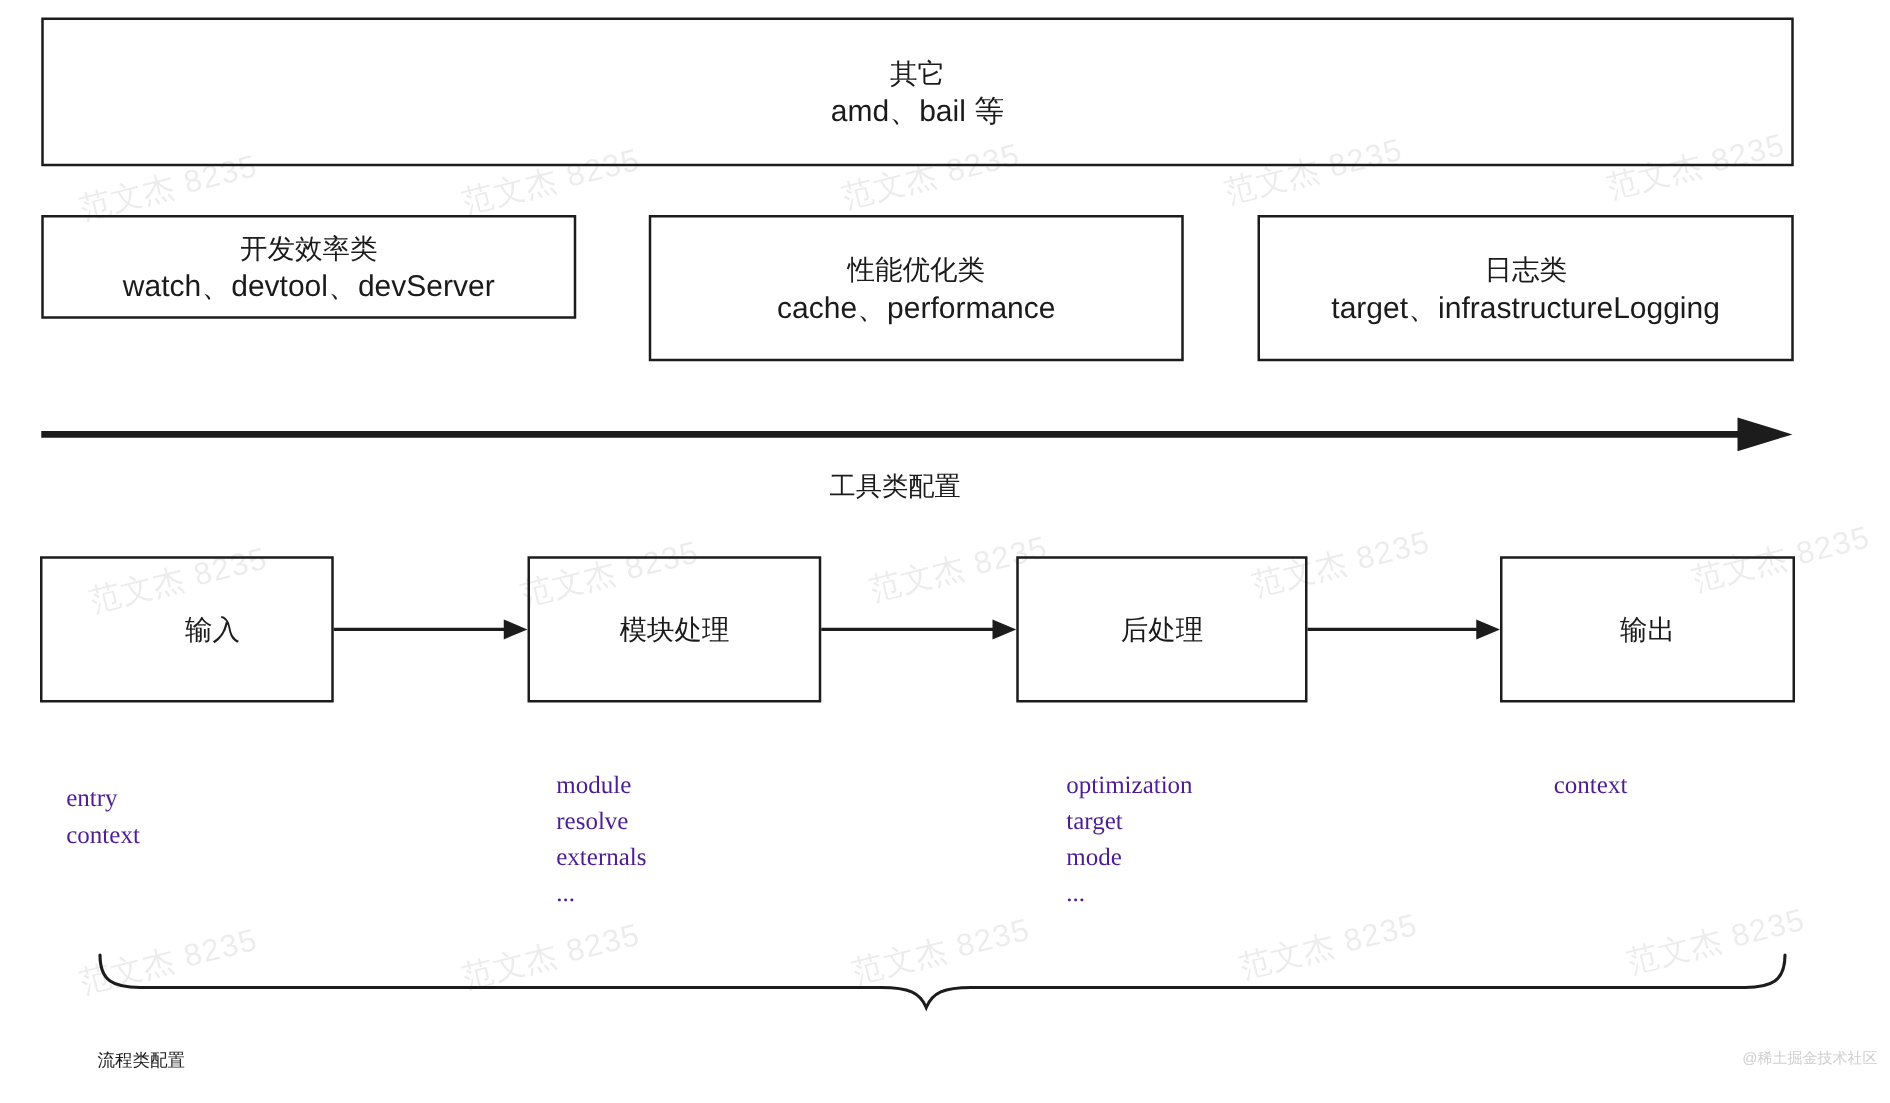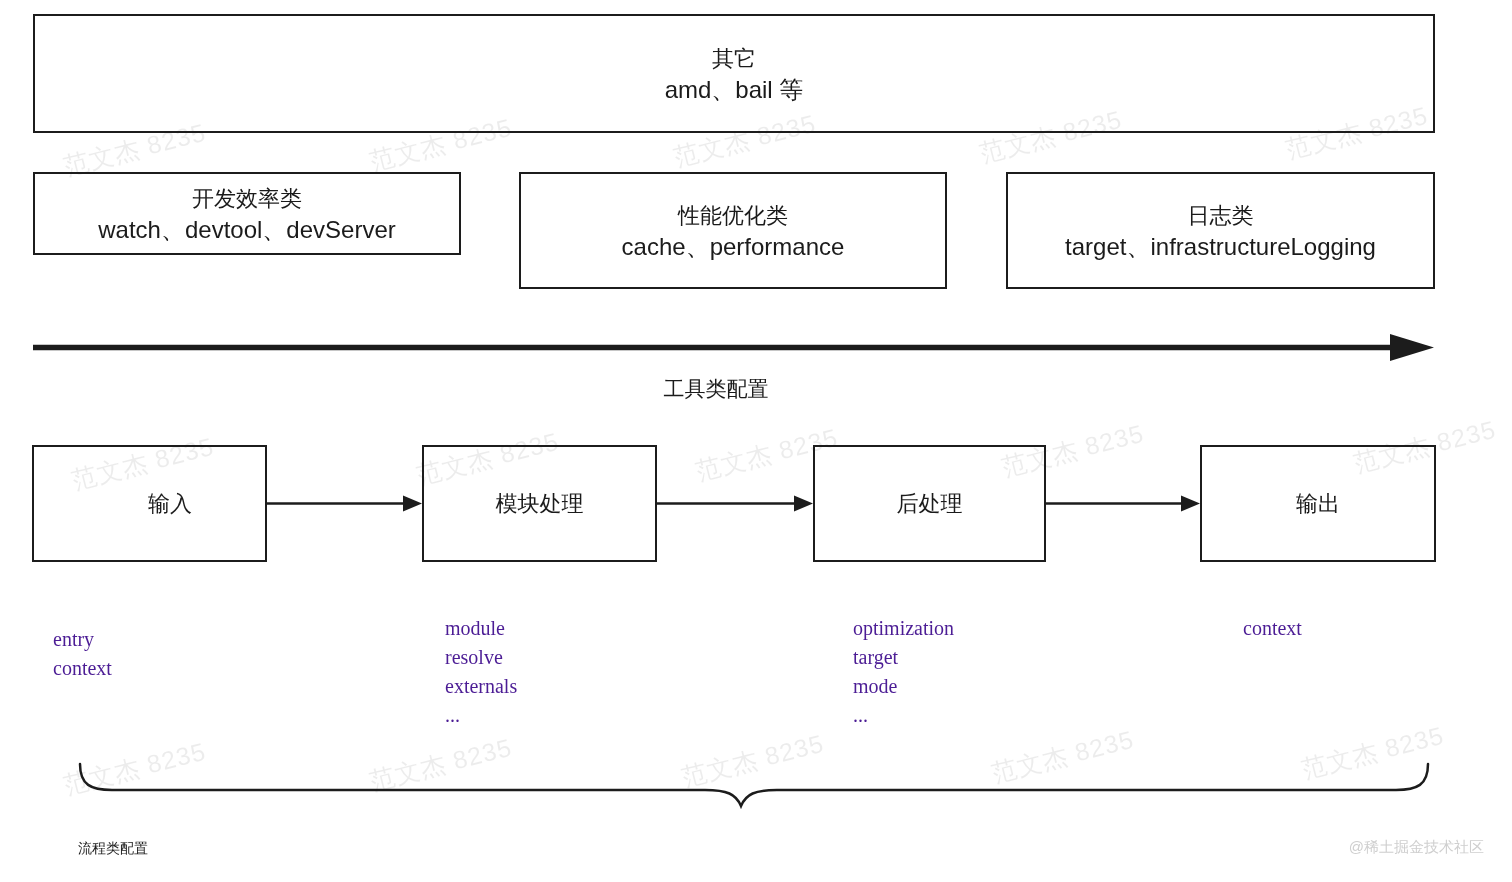--- a/index.html
+++ b/index.html
@@ -60,22 +60,22 @@
   
   .axis-label {
     position: absolute; left: 33px; top: 375px; width: 1366px;
     text-align: center; font-size: 21px; z-index: 3;
   }
   .brace-label {
     position: absolute; left: 78px; top: 840px; width: 1334px;
     text-align: left; font-size: 14px; z-index: 3;
   }
   .credit {
-    position: absolute; right: 28px; top: 838px;
-    font-size: 15px; color: #cfcfcf; z-index: 3;
+    position: absolute; right: 10px; top: 838px;
+    font-size: 12px; color: #cfcfcf; z-index: 3;
   }
 
   
   .opts { position: absolute; font-size: 20px; line-height: 29px; z-index: 3; color: #4c1d95; font-family: Liberation Serif, serif; }
   .opts span { display: block; }
   .opts-1 { left: 53px;   top: 625px; }
   .opts-2 { left: 445px;  top: 614px; }
   .opts-3 { left: 853px;  top: 614px; }
   .opts-4 { left: 1243px; top: 614px; }
 </style>

